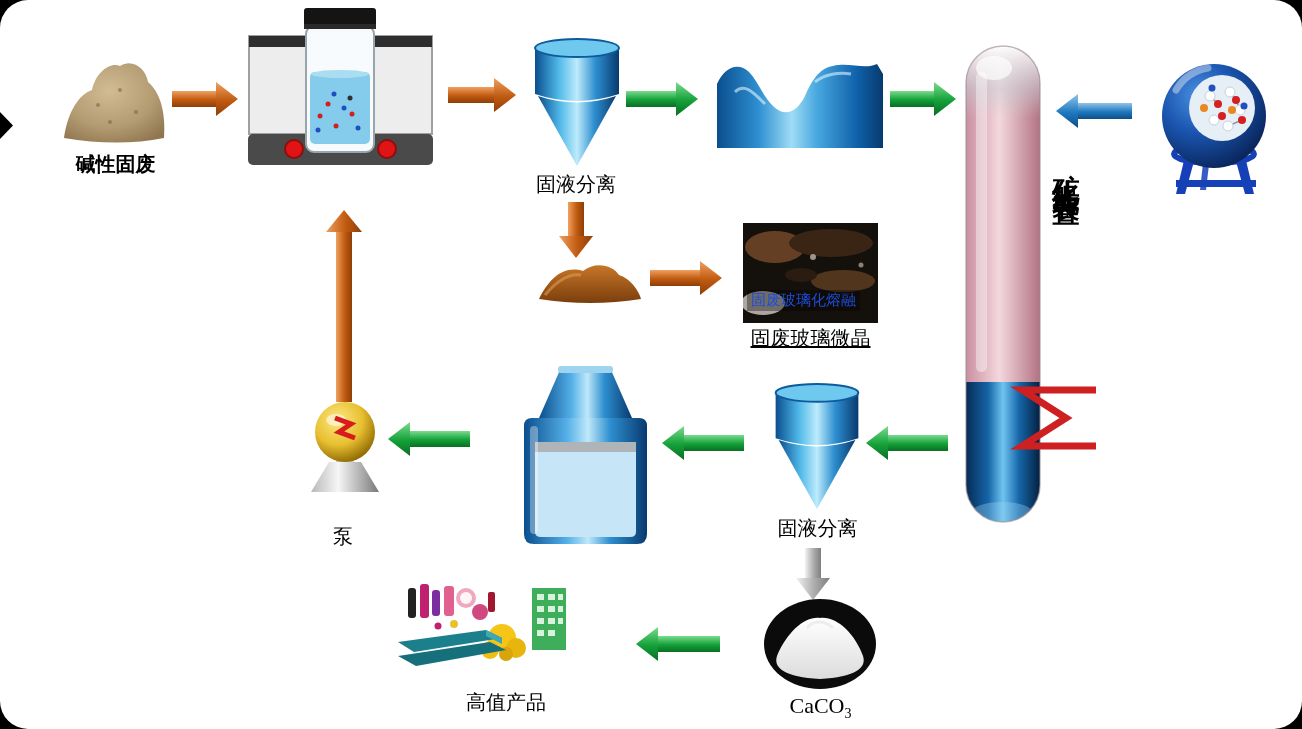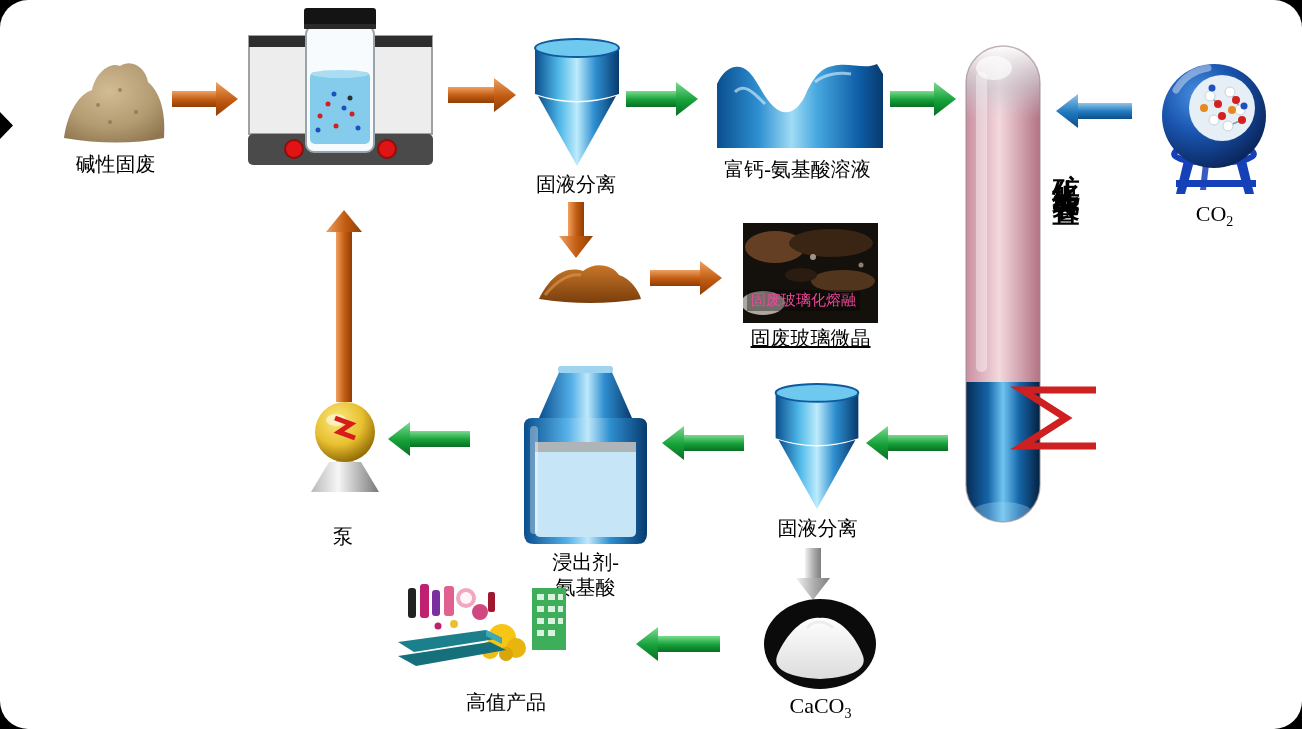--- a/index.html
+++ b/index.html
@@ -32,21 +32,21 @@
   .arrow.orange.up .head,.arrow.orange.down .head{background:linear-gradient(90deg,#F0A060,#C05A10 55%,#8F3E08);}
 
   .arrow.green.right .shaft,.arrow.green.left .shaft,
   .arrow.green.right .head,.arrow.green.left .head{background:linear-gradient(180deg,#7ADC8E,#14A038 55%,#0A6E24);}
 
   .arrow.blue.right .shaft,.arrow.blue.left .shaft,
   .arrow.blue.right .head,.arrow.blue.left .head{background:linear-gradient(180deg,#8FC4E8,#1E78C0 55%,#0E4E86);}
 
   .arrow.gray.down .shaft,.arrow.gray.down .head{background:linear-gradient(90deg,#F2F2F2,#ABABAB 55%,#7E7E7E);}
 
-  .glass-overlay{position:absolute;color:#ec4899;font-size:15px;background:rgba(0,0,0,.35);
+  .glass-overlay{position:absolute;color:#1d4ed8;font-size:15px;background:rgba(0,0,0,.35);
                  padding:1px 4px;white-space:nowrap;}
 </style>
 </head>
 <body>
 
 <div class="canvas">
 
   <div style="position:absolute;left:0;top:112px;width:13px;height:27px;background:#000;
               clip-path:polygon(0 0,100% 50%,0 100%);"></div>
 
@@ -57,21 +57,21 @@
           <stop offset="60%" stop-color="#B39B72"></stop>
           <stop offset="100%" stop-color="#8F7650"></stop>
     </radialGradient>
       </defs>
     <path d="M6,88 C10,60 22,44 34,40 C38,22 52,12 62,16 C74,8 88,18 90,32 C102,42 108,62 106,88 Q60,97 6,88 Z" fill="url(#pg1)"></path>
     <circle cx="40" cy="55" r="2" fill="#7d6645" opacity=".6"></circle>
       <circle cx="62" cy="40" r="2" fill="#7d6645" opacity=".6"></circle>
     <circle cx="78" cy="62" r="2" fill="#7d6645" opacity=".6"></circle>
       <circle cx="52" cy="72" r="2" fill="#7d6645" opacity=".6"></circle>
   </svg>
-  <div class="lbl" style="left:58px;top:152px;width:115px;">碱性固废</div>
+  <div class="lbl" style="left:58px;top:152px;width:115px;font-weight:bold;">碱性固废</div>
 
   <div class="arrow right orange" style="left:172px;top:82px;width:66px;height:34px">
       <div class="shaft"></div>
       <div class="head"></div>
     </div>
 
   <svg style="left:248px;top:8px" width="185" height="157" viewBox="0 0 185 157">
     <rect x="1" y="28" width="183" height="98" fill="#EDEDED" stroke="#A0A0A0" stroke-width="2"></rect>
     <rect x="1" y="28" width="183" height="11" fill="#2E2E2E"></rect>
     <rect x="0" y="126" width="185" height="31" rx="5" fill="#4A4A4A"></rect>
@@ -127,21 +127,20 @@
           <stop offset="45%" stop-color="#9FDCF5"></stop>
       <stop offset="60%" stop-color="#48A8E0"></stop>
           <stop offset="85%" stop-color="#0E5FA8"></stop>
           <stop offset="100%" stop-color="#083A6E"></stop>
     </linearGradient>
       </defs>
     <path d="M2,32 C10,14 24,10 34,20 C42,28 48,44 58,54 C70,66 82,60 90,44 C96,30 104,16 118,14 C134,10 150,18 162,12 L168,22 L168,96 L2,96 Z" fill="url(#sg1)"></path>
     <path d="M20,40 C30,30 40,42 50,52" stroke="#DFF4FC" stroke-width="3" fill="none" opacity=".6"></path>
     <path d="M100,30 C110,22 124,20 136,22" stroke="#DFF4FC" stroke-width="3" fill="none" opacity=".6"></path>
   </svg>
-  <div class="lbl" style="left:700px;top:157px;width:195px;">富钙-氨基酸溶液</div>
 
   <div class="arrow right green" style="left:890px;top:82px;width:66px;height:34px">
       <div class="shaft"></div>
       <div class="head"></div>
     </div>
 
   <svg style="left:962px;top:42px" width="140" height="485" viewBox="0 0 140 485">
     <defs>
       <linearGradient id="cpink" x1="0" y1="0" x2="1" y2="0">
         <stop offset="0%" stop-color="#C98FA0"></stop>
@@ -216,23 +215,20 @@
         <circle cx="84" cy="52" r="4" fill="#D42020"></circle>
       <circle cx="70" cy="68" r="4" fill="#D42020"></circle>
         <circle cx="90" cy="72" r="4" fill="#D42020"></circle>
       <circle cx="52" cy="60" r="4" fill="#E88820"></circle>
         <circle cx="80" cy="62" r="4" fill="#E88820"></circle>
       <circle cx="60" cy="40" r="3.5" fill="#2050C0"></circle>
         <circle cx="92" cy="58" r="3.5" fill="#2050C0"></circle>
     </g>
     <path d="M24,42 A46,46 0 0 1 56,20" stroke="#FFFFFF" stroke-width="7" fill="none" opacity=".4" stroke-linecap="round"></path>
   </svg>
-  <div class="lbl" style="left:1152px;top:200px;width:125px;font-size:22px;">
-    <span>CO</span><sub>2</sub>
-  </div>
 
   <div class="arrow down orange" style="left:559px;top:202px;width:34px;height:56px">
       <div class="shaft"></div>
       <div class="head"></div>
     </div>
 
   <svg style="left:535px;top:255px" width="110" height="48" viewBox="0 0 110 48">
     <defs>
         <linearGradient id="lp1" x1="0" y1="0" x2="0" y2="1">
       <stop offset="0%" stop-color="#C77628"></stop>
@@ -297,24 +293,20 @@
           <stop offset="100%" stop-color="#083A6E"></stop>
     </linearGradient>
       </defs>
     <path d="M42,4 L93,4 L114,52 L21,52 Z" fill="url(#cb1)"></path>
     <rect x="40" y="0" width="55" height="7" rx="3" fill="#9FD4F0"></rect>
     <path d="M14,52 L121,52 Q129,52 129,60 L129,168 Q129,178 119,178 L16,178 Q6,178 6,168 L6,60 Q6,52 14,52 Z" fill="url(#cb1)"></path>
     <rect x="17" y="76" width="101" height="10" fill="#AEB4B8"></rect>
     <path d="M17,86 L118,86 L118,166 Q118,171 112,171 L23,171 Q17,171 17,166 Z" fill="#C6E6F7"></path>
     <rect x="12" y="60" width="8" height="108" rx="4" fill="#FFFFFF" opacity=".35"></rect>
   </svg>
-  <div class="lbl" style="left:528px;top:550px;width:115px;">
-    <div>浸出剂-</div>
-    <div>氨基酸</div>
-  </div>
 
   <div class="arrow left green" style="left:388px;top:422px;width:82px;height:34px">
       <div class="shaft"></div>
       <div class="head"></div>
     </div>
 
   <svg style="left:305px;top:400px" width="80" height="95" viewBox="0 0 80 95">
     <defs>
       <radialGradient id="pm1" cx="38%" cy="30%" r="75%">
         <stop offset="0%" stop-color="#FBE882"></stop>

